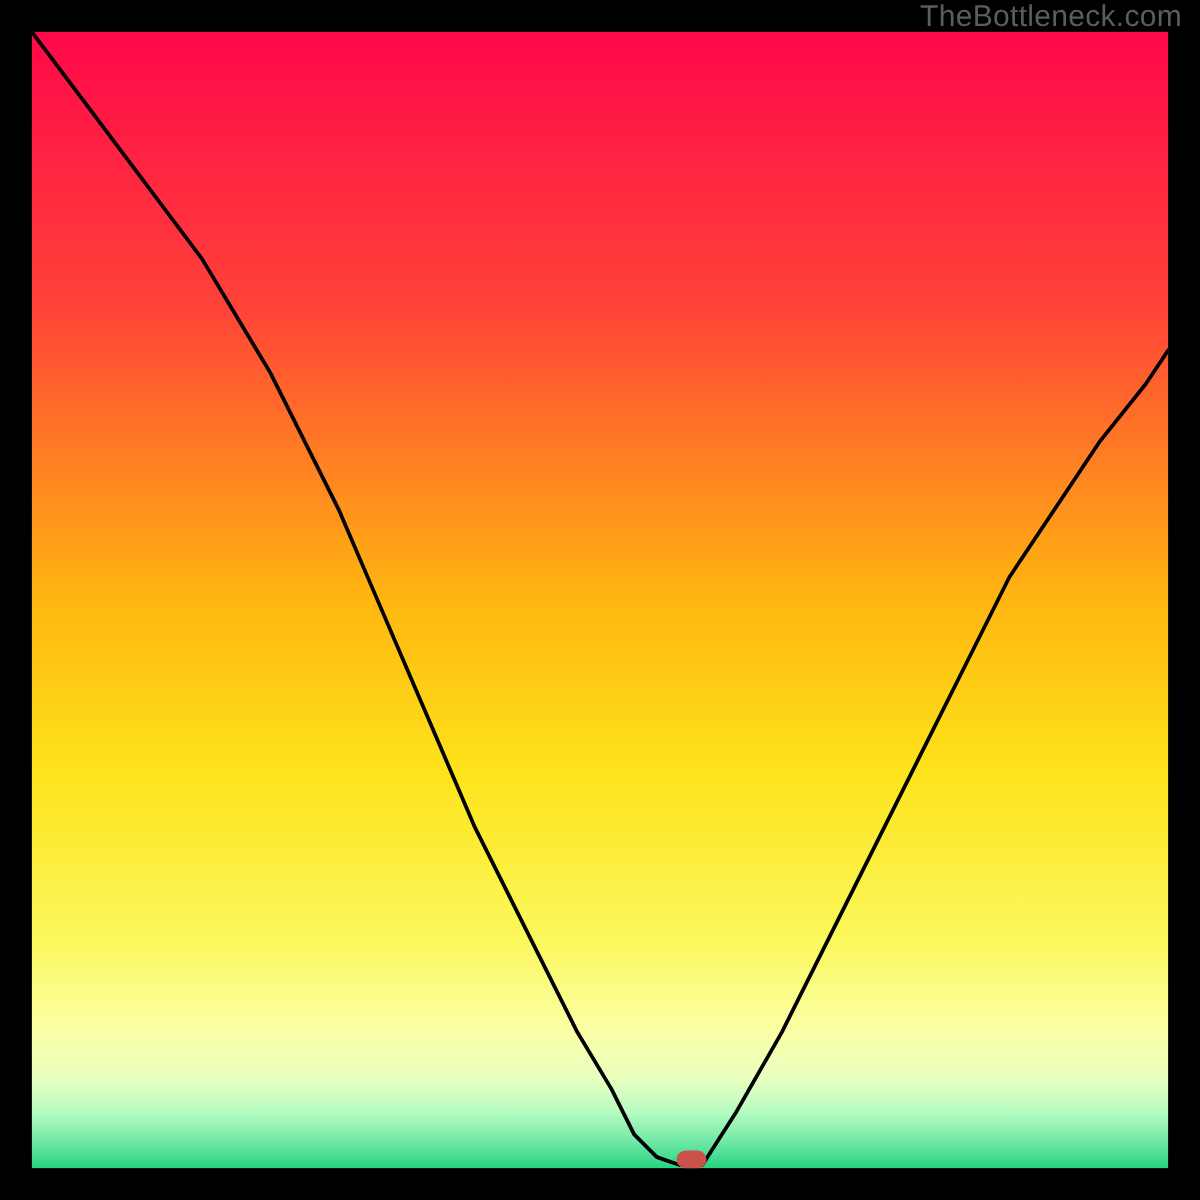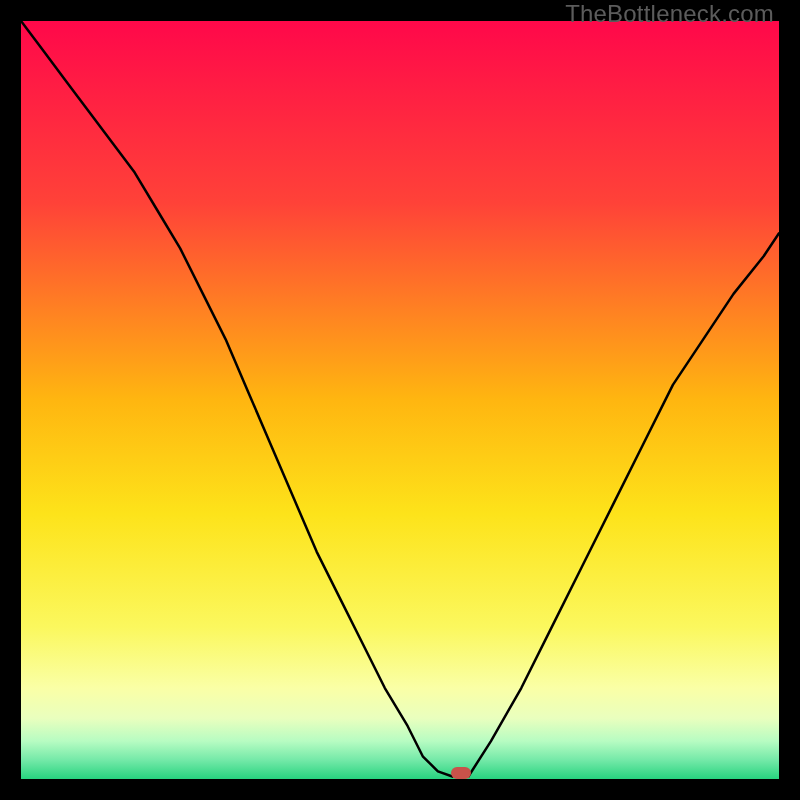--- a/index.html
+++ b/index.html
@@ -26,23 +26,23 @@
     overflow: hidden;
   }
   .gradient {
     position: absolute;
     width: 100%;
     height: 100%;
   }
   .watermark {
     position: absolute;
     top: 0;
-    right: 26px;
+    right: 12px;
     color: #5c5c5c;
-    font-size: 24px;
+    font-size: 20px;
     font-weight: 500;
     letter-spacing: 0.2px;
   }
   svg.curve {
     position: absolute;
     top: 0; left: 0;
     width: 100%;
     height: 100%;
   }
   .marker {

